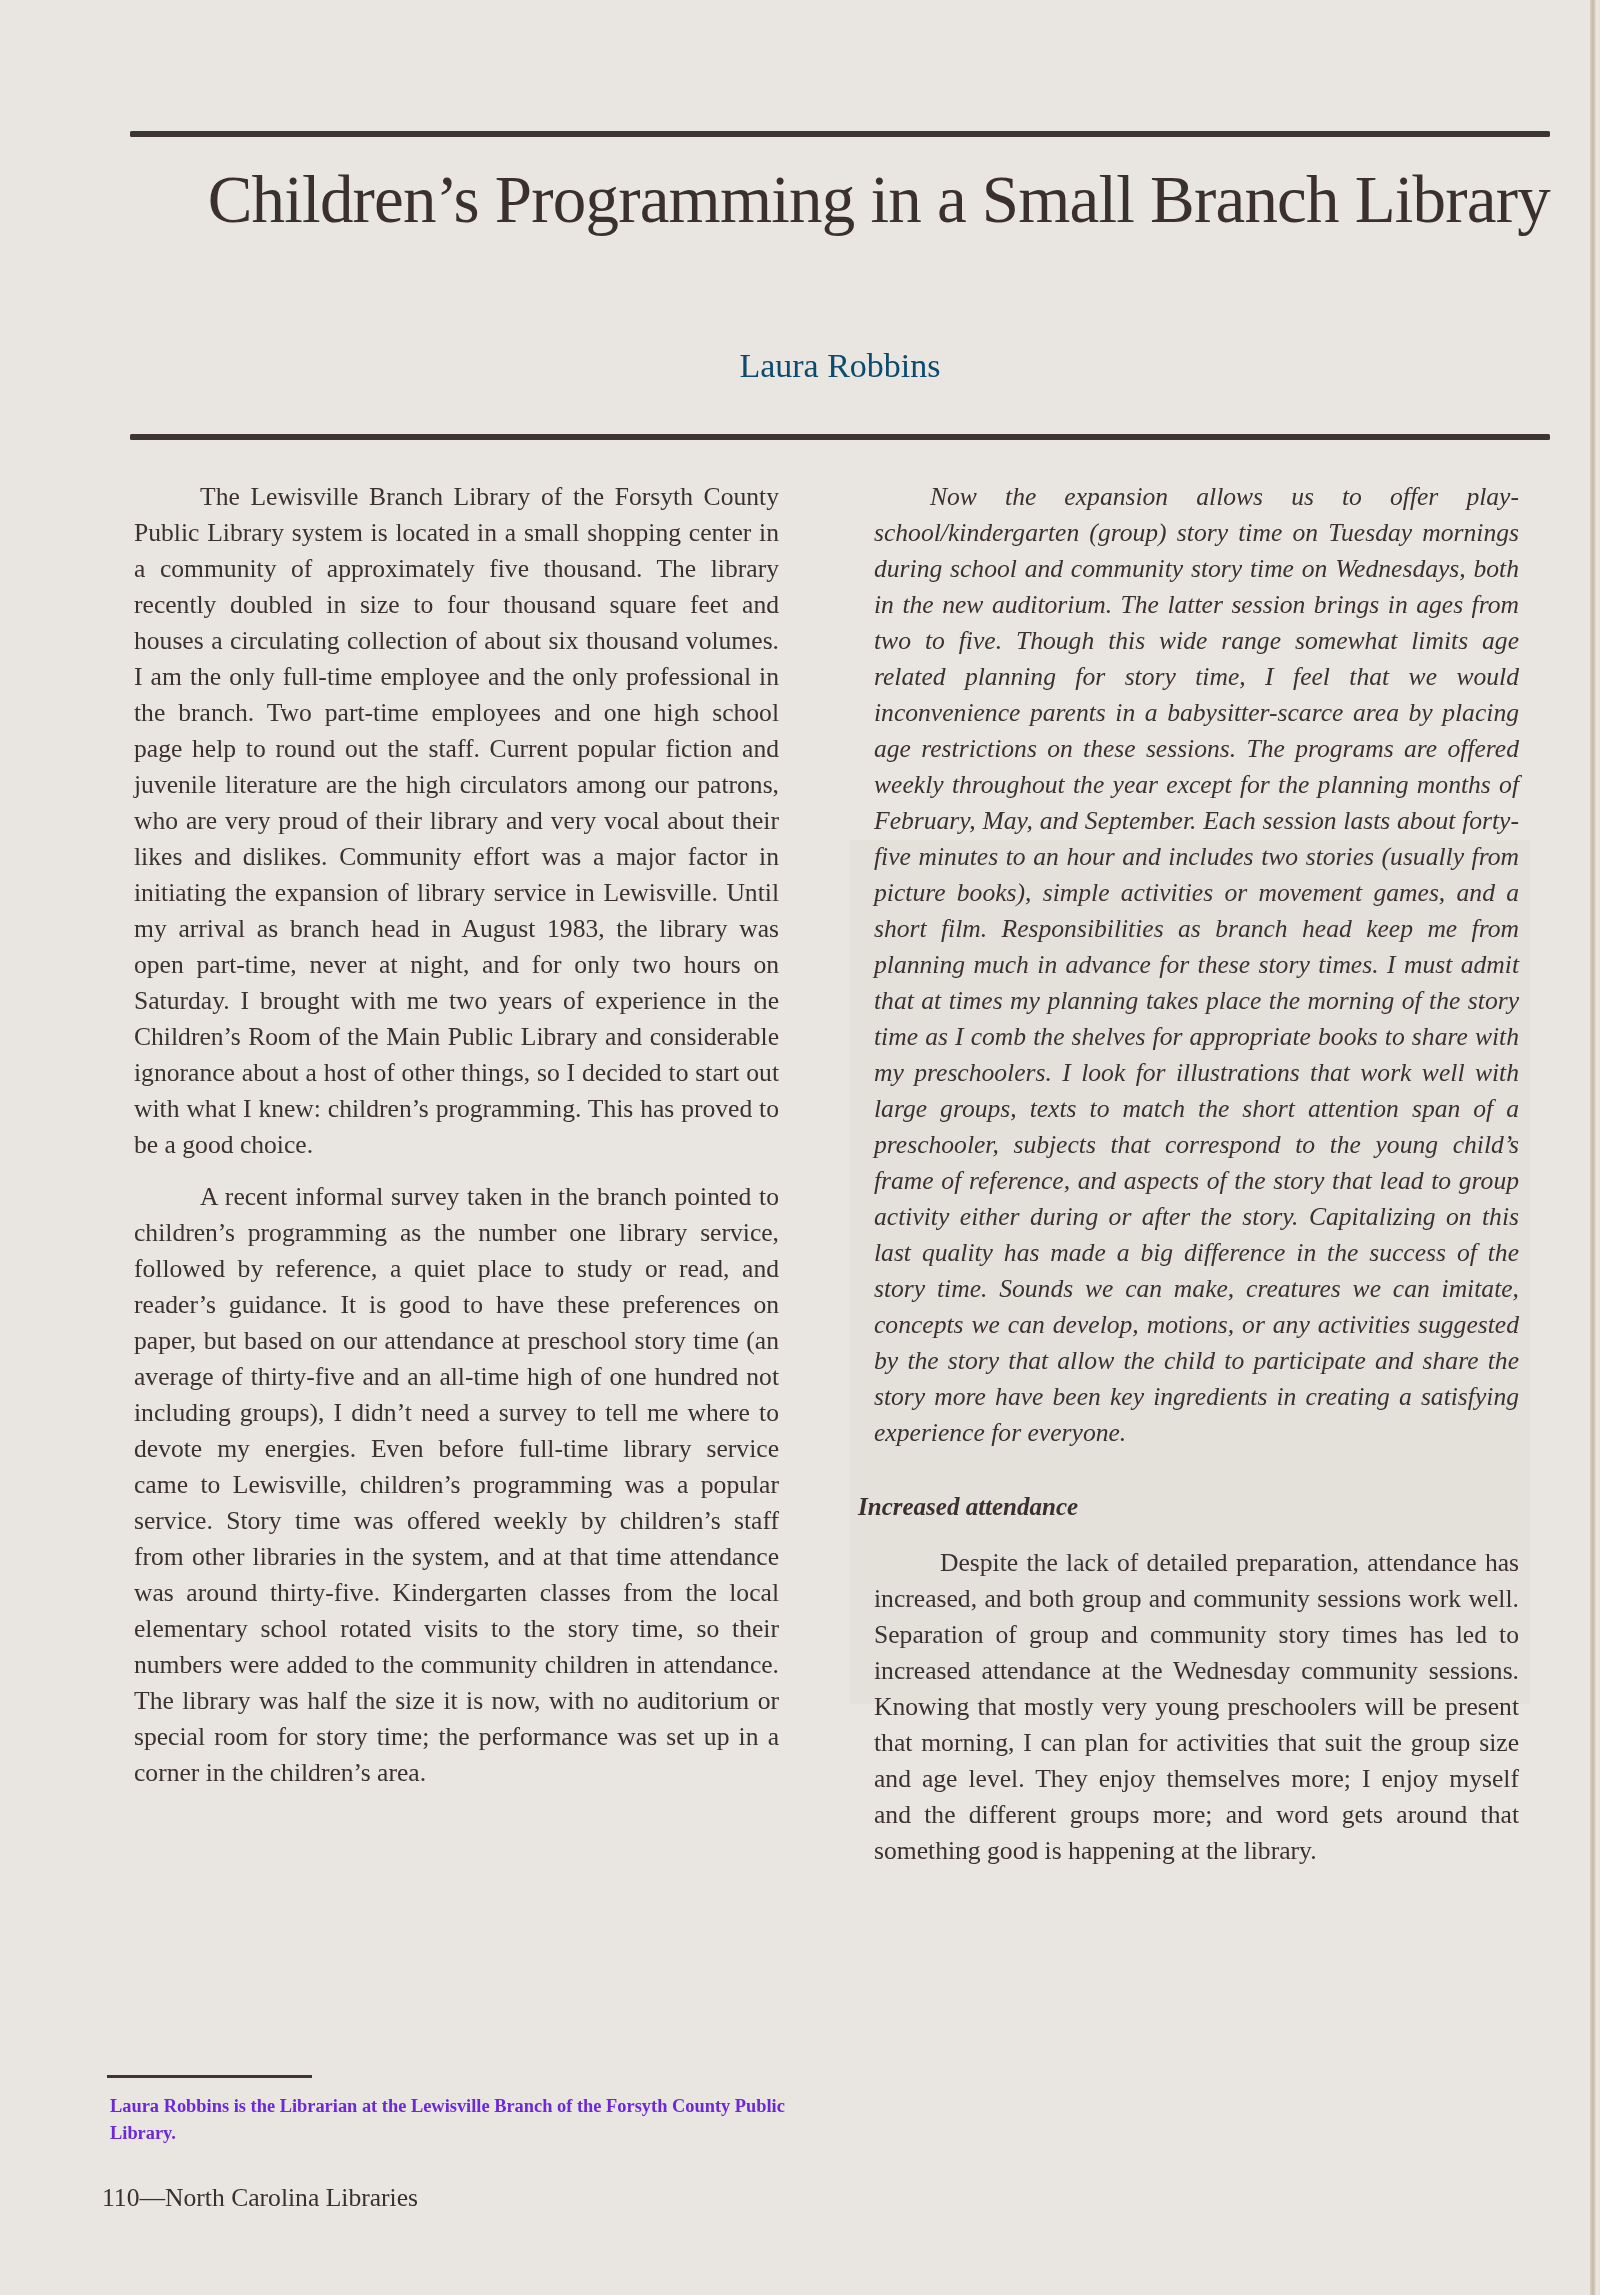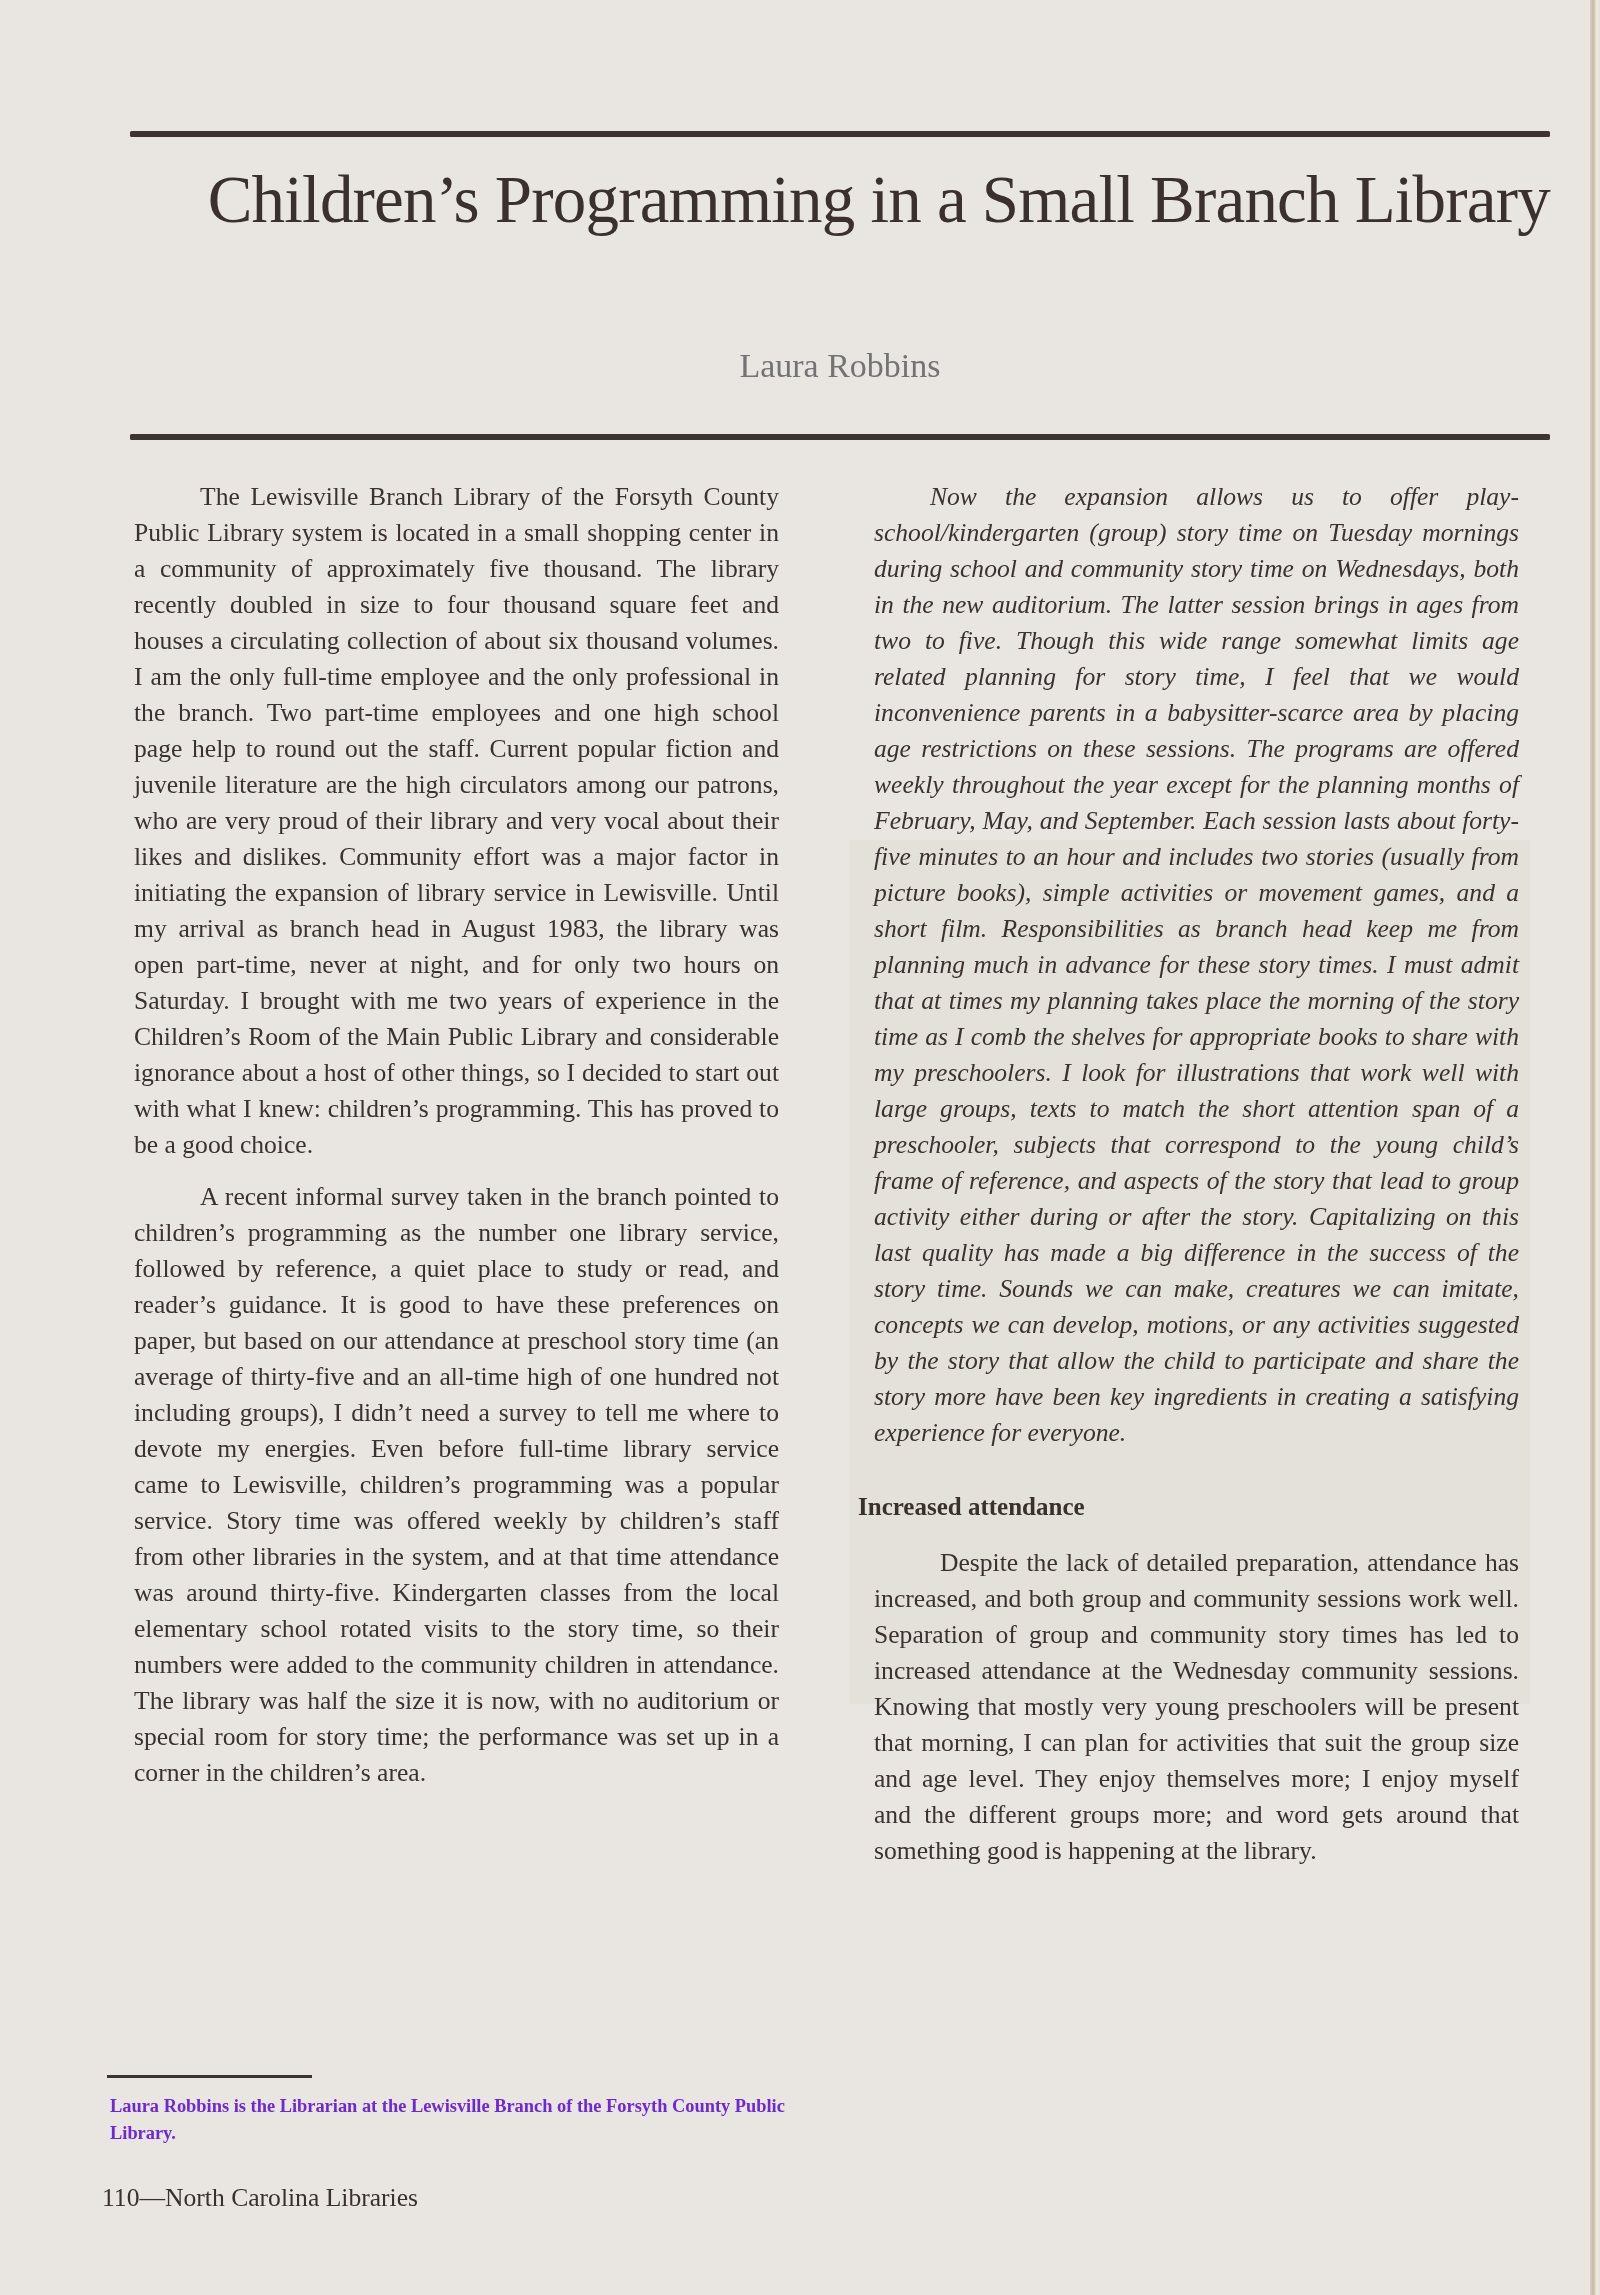--- a/index.html
+++ b/index.html
@@ -29,39 +29,40 @@
       font-size: 67px; line-height: 82px;
       letter-spacing: -0.8px;
       color: #3a302e;
       margin: 0; font-weight: normal;
     }
     .author {
       position: absolute; left: 130px; top: 343px; width: 1420px;
       text-align: center;
       font-family: "Liberation Serif", "DejaVu Serif", serif;
       font-size: 34px; line-height: 45px;
-      color: #737373;
+      color: #0c4a6e;
     }
     .col {
       position: absolute; top: 463px;
       font-family: "Liberation Serif", "DejaVu Serif", serif;
       font-size: 25.6px; line-height: 36px;
       color: #3b3130;
       text-align: justify;
       hyphens: manual;
     }
     .col-left { left: 118px; width: 677px; }
     .col-right { left: 858px; width: 677px; }
     .col p { margin: 16px; text-indent: 66px; }
     .col p.first-right { text-indent: 56px; font-style: italic; }
     .heading {
       font-family: "Liberation Serif", "DejaVu Serif", serif;
       font-weight: bold; font-size: 25px; line-height: 35px;
       margin: 38px 0 21px 0; text-indent: 0; text-align: left;
       color: #3a302e;
+      font-style: italic;
     }
     .fn-rule {
       position: absolute; left: 107px; top: 2075px; width: 205px; height: 3.2px;
       background: #3e3533;
     }
     .footnote {
       position: absolute; left: 110px; top: 2093px; width: 688px;
       font-family: "Liberation Serif", "DejaVu Serif", serif;
       font-weight: bold; font-size: 18.4px; line-height: 27px;
       color: #6d28d9;

